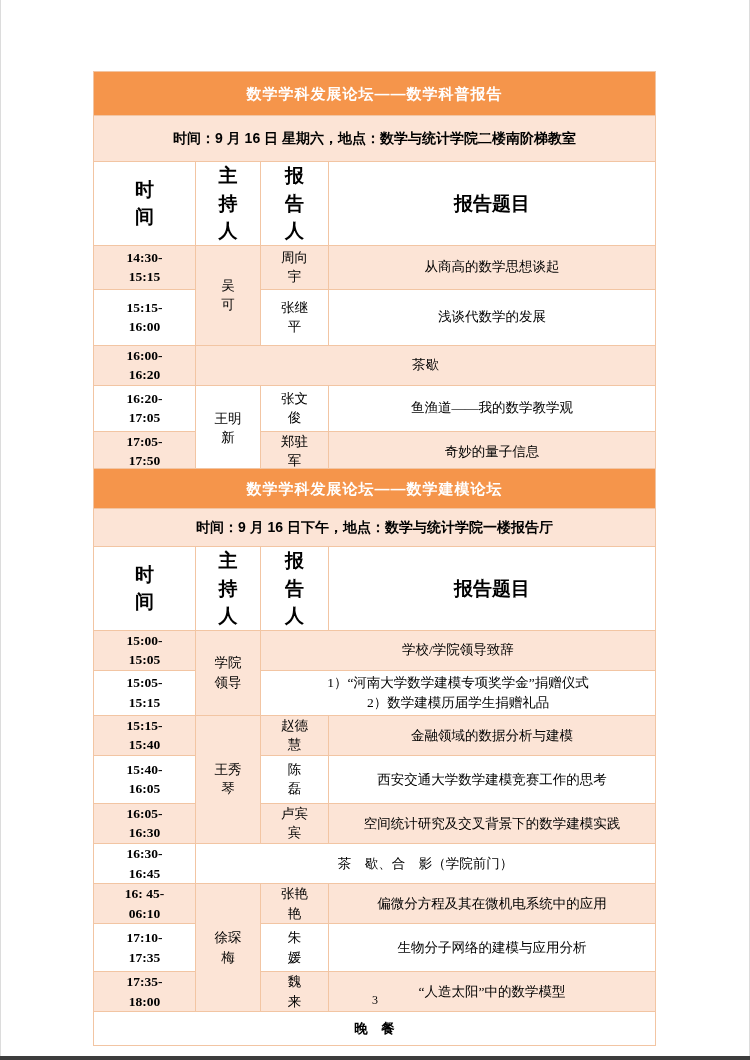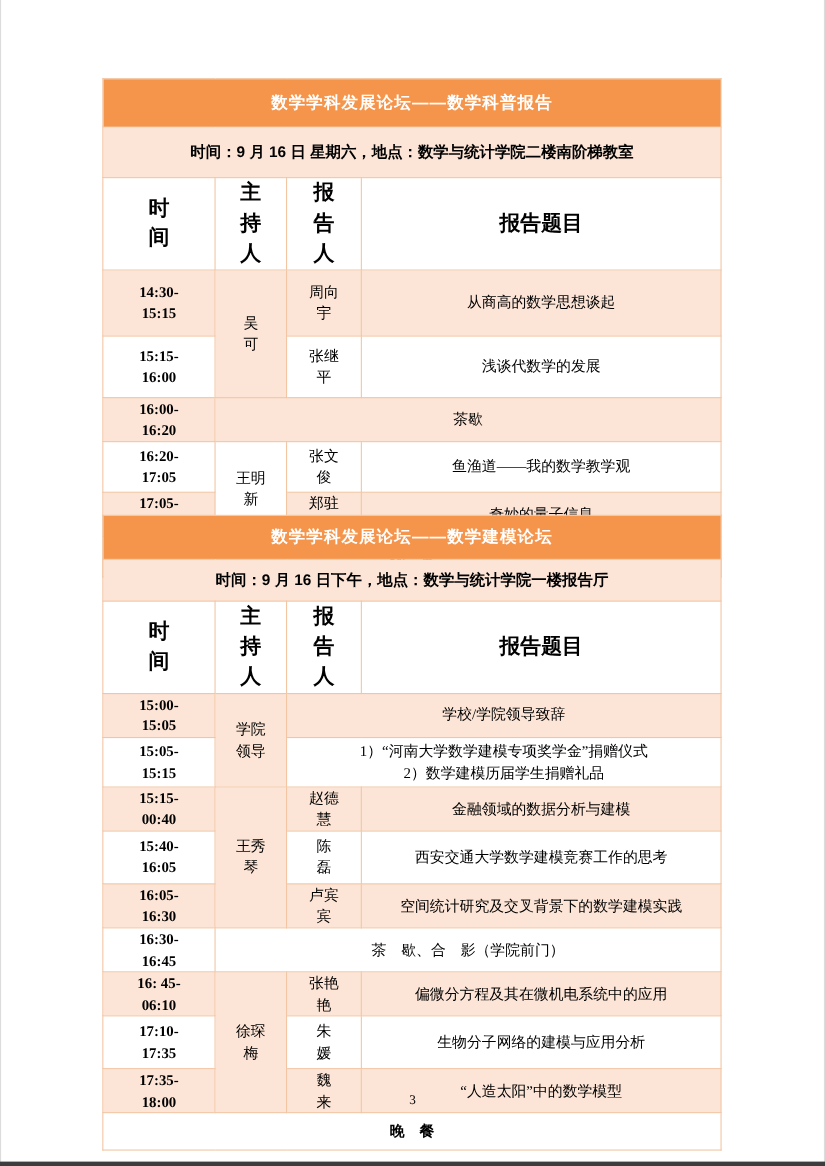--- a/index.html
+++ b/index.html
@@ -68,21 +68,21 @@
   </tr>
   <tr class="sub-row" style="height:46px">
     <td colspan="4">时间：9 月 16 日 星期六，地点：数学与统计学院二楼南阶梯教室</td>
   </tr>
   <tr class="cols-row" style="height:29px">
     <td>时　　　间</td>
     <td>主持人</td>
     <td>报告人</td>
     <td>报告题目</td>
   </tr>
-  <tr class="band" style="height:60px">
+  <tr class="band" style="height:44px">
     <td class="time">14:30-15:15</td>
     <td rowspan="2" class="bg-peach">吴　可</td>
     <td>周向宇</td>
     <td>从商高的数学思想谈起</td>
   </tr>
   <tr class="plain" style="height:56px">
     <td class="time">15:15-16:00</td>
     <td>张继平</td>
     <td>浅谈代数学的发展</td>
   </tr>
@@ -132,21 +132,21 @@
     <td rowspan="2" class="bg-peach multiline">学院
 领导</td>
     <td colspan="2">学校/学院领导致辞</td>
   </tr>
   <tr class="plain" style="height:45px">
     <td class="time">15:05-15:15</td>
     <td colspan="2" class="multiline left">1）“河南大学数学建模专项奖学金”捐赠仪式
 2）数学建模历届学生捐赠礼品</td>
   </tr>
   <tr class="band" style="height:34px">
-    <td class="time">15:15-00:40</td>
+    <td class="time">15:15-15:40</td>
     <td rowspan="3" class="bg-peach">王秀琴</td>
     <td>赵德慧</td>
     <td>金融领域的数据分析与建模</td>
   </tr>
   <tr class="plain" style="height:48px">
     <td class="time">15:40-16:05</td>
     <td>陈　磊</td>
     <td>西安交通大学数学建模竞赛工作的思考</td>
   </tr>
   <tr class="band" style="height:36px">

